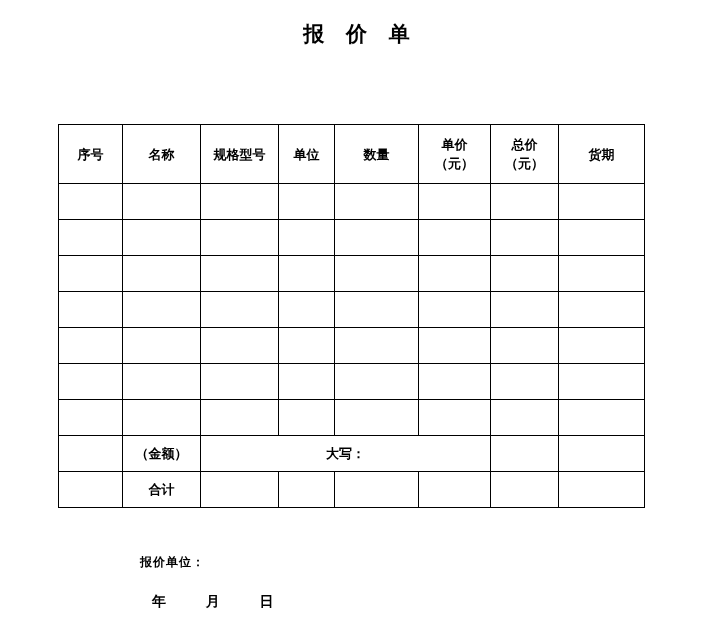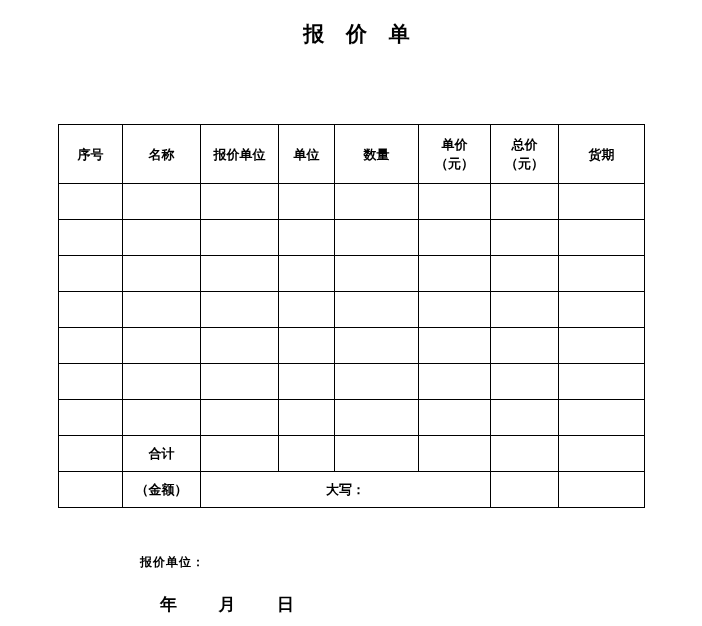--- a/index.html
+++ b/index.html
@@ -82,23 +82,23 @@
     left: 140px;
     top: 534px;
   }
   .footer-company {
     font-size: 12px;
     font-weight: bold;
     letter-spacing: 1px;
     margin: 0 0 22px 0;
   }
   .footer-date {
-    font-size: 17px;
-    font-weight: bold;
-    margin: 16px;
+    font-size: 14px;
+    font-weight: bold;
+    margin: 8px;
     padding-left: 4px;
     letter-spacing: 2px;
   }
   .footer-date span {
     display: inline-block;
   }
   .date-gap { width: 26px; }
 </style>
 </head>
 <body>
@@ -121,21 +121,21 @@
       </colgroup>
       <thead>
         <tr>
           <td>
             <span>序号</span>
           </td>
           <td>
             <span>名称</span>
           </td>
           <td>
-            <span>报价单位</span>
+            <span>规格型号</span>
           </td>
           <td>
             <span>单位</span>
           </td>
           <td>
             <span>数量</span>
           </td>
           <td>
             <span>单价</span>
             <span class="hdr-line2">（元）</span>
@@ -215,32 +215,32 @@
           <td></td>
           <td></td>
           <td></td>
           <td></td>
           <td></td>
           <td></td>
           <td></td>
         </tr>
         <tr>
           <td></td>
-          <td class="sum-label">合计</td>
-          <td></td>
-          <td></td>
-          <td></td>
-          <td></td>
-          <td></td>
-          <td></td>
-        </tr>
-        <tr>
-          <td></td>
           <td class="amount-label">（金额）</td>
           <td class="daxie-cell" colspan="4">大写：</td>
+          <td></td>
+          <td></td>
+        </tr>
+        <tr>
+          <td></td>
+          <td class="sum-label">合计</td>
+          <td></td>
+          <td></td>
+          <td></td>
+          <td></td>
           <td></td>
           <td></td>
         </tr>
       </tbody>
     </table>
   </div>
 
   <div class="footer">
     <p class="footer-company">报价单位：</p>
     <p class="footer-date">

